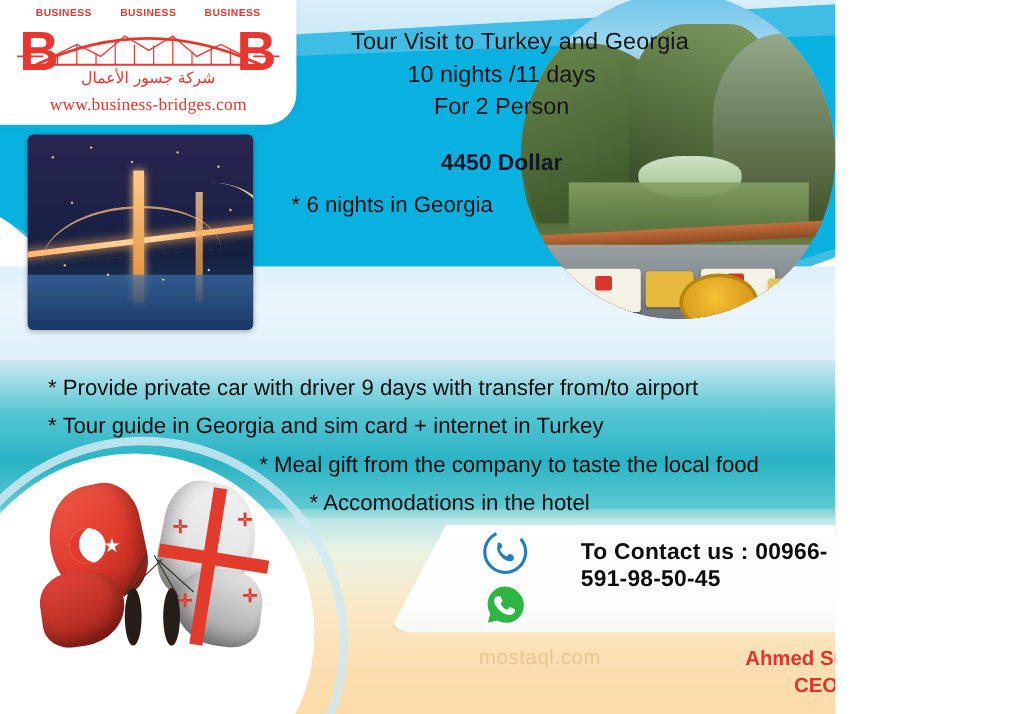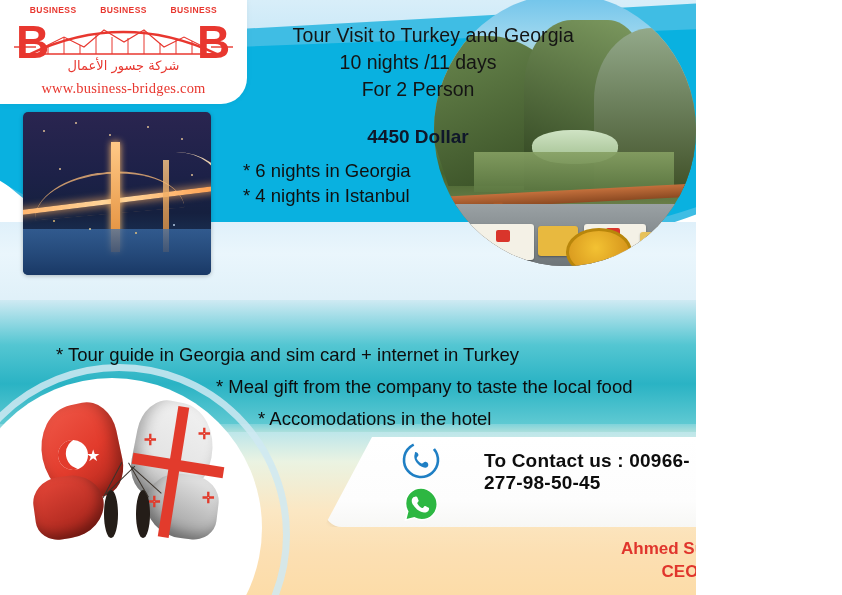--- a/index.html
+++ b/index.html
@@ -125,21 +125,21 @@
   .t-sub1{position:absolute;left:262px;top:51px;width:312px;text-align:center;font-size:19.5px;color:#141414;}
   .t-sub2{position:absolute;left:262px;top:78px;width:312px;text-align:center;font-size:19.5px;color:#141414;}
   .t-price{position:absolute;left:262px;top:110px;width:312px;text-align:center;
     font-size:19px;font-weight:bold;color:#0f172a;margin-top:16px;}
 
   .t-n1{position:absolute;left:243px;top:160px;font-size:18.5px;color:#101010;}
   .t-n2{position:absolute;left:243px;top:185px;font-size:18.5px;color:#101010;}
 
   .t-b1{position:absolute;left:44px;top:280px;font-size:18.5px;color:#0d0d0d;}
   .t-b2{position:absolute;left:40px;top:312px;font-size:18.5px;color:#0d0d0d;}
-  .t-b3{position:absolute;left:56px;top:344px;font-size:18.5px;color:#0d0d0d;}
+  .t-b3{position:absolute;left:40px;top:344px;font-size:18.5px;color:#0d0d0d;}
   .t-b4{position:absolute;left:216px;top:376px;font-size:18.5px;color:#0d0d0d;}
   .t-b5{position:absolute;left:258px;top:408px;font-size:18.5px;color:#0d0d0d;}
 
   
   .contact-card{position:absolute;left:324px;top:437px;width:518px;height:90px;
     background:linear-gradient(180deg,#ffffff 0%,#fdfdfd 70%,#f7f7f5 100%);
     clip-path:polygon(48px 0,518px 0,518px 90px,0 90px);
     border-radius:0 0 0 18px;box-shadow:0 1px 4px rgba(0,0,0,.08);}
   .ic-phone{position:absolute;left:402px;top:441px;width:38px;height:38px;}
   .ic-wa{position:absolute;left:402px;top:485px;width:38px;height:38px;}
@@ -239,22 +239,22 @@
     <div class="spark" style="left:112px;top:120px;background:#ffd27a;"></div>
     <div class="spark" style="left:150px;top:112px;background:#cfe6ff;"></div>
   </div>
 
   <div class="t-title">Tour Visit to Turkey and Georgia</div>
   <div class="t-sub1">10 nights /11 days</div>
   <div class="t-sub2">For 2 Person</div>
   <div class="t-price">4450 Dollar</div>
 
   <div class="t-n1">* 6 nights in Georgia</div>
-  <div class="t-n2">* 4 nights in Istanbul</div>
-
+
+  <div class="t-b2">* Provide private car with driver 9 days with transfer from/to airport</div>
   <div class="t-b3">* Tour guide in Georgia and sim card + internet in Turkey</div>
   <div class="t-b4">* Meal gift from the company to taste the local food</div>
   <div class="t-b5">* Accomodations in the hotel</div>
 
   <div class="butterflies">
     <div class="wing tr-up"></div>
     <div class="wing tr-lo"></div>
     <div class="tr-moon"></div>
     <div class="tr-star">★</div>
 
@@ -280,21 +280,22 @@
   <svg class="ic-phone" viewBox="0 0 38 38">
     <circle cx="19" cy="19" r="17" fill="none" stroke="#1f7fc4" stroke-width="2.6" stroke-dasharray="84 22" transform="rotate(-40 19 19)"></circle>
     <path d="M13 11c2 0 3 1 3.4 2.6.3 1.3-.6 2-1.3 2.6-.5.5-.6 1 0 2 .9 1.6 2.4 3.1 4 4 .9.5 1.4.4 1.9-.1.7-.7 1.4-1.6 2.7-1.3C25.3 21.2 26.3 22.3 26.3 24c0 1.6-1.5 2.8-3.2 2.7-5-.3-10.4-5.7-10.8-10.7C12.2 13.9 13 13 13 11z" fill="#1f7fc4"></path>
   </svg>
 
   <svg class="ic-wa" viewBox="0 0 38 38">
     <path d="M19 3C10.4 3 3.5 9.9 3.5 18.5c0 2.9.8 5.6 2.2 7.9L3.5 35l8.9-2.1c2.2 1.2 4.7 1.9 7.4 1.9 8.6 0 15.5-6.9 15.5-15.5S27.6 3 19 3z" fill="#2db742" stroke="#ffffff" stroke-width="1.6"></path>
     <path d="M13.6 11.6c.9 0 1.4.1 1.8 1 .3.8 1.1 2.7 1.2 2.9.1.3 0 .6-.2.9-.3.4-.9 1-.9 1.2-.2.3-.3.6 0 1.1.9 1.7 2.6 3.3 4.4 4.2.6.3.9.2 1.2-.1.3-.3 1-1.1 1.3-1.5.3-.3.5-.3.9-.2.4.2 2.5 1.2 2.9 1.4.4.2.7.3.8.5.1.3.1 1.4-.4 2.5-.5 1-2 1.9-3 2-1 .1-2.2.2-5.7-1.3-3.9-1.7-6.4-5.8-6.6-6.1-.2-.3-1.6-2.2-1.6-4.2 0-2 1-3 1.4-3.4.4-.4.9-.5 1.2-.5z" fill="#ffffff"></path>
   </svg>
 
-  <div class="t-c1">To Contact us : 00966-277-98-50-45</div>
+  <div class="t-c1">To Contact us : 00966-591-98-50-45</div>
 
   <div class="wm">
+    <div class="wm-en">mostaql.com</div>
   </div>
 
   <div class="t-name">Ahmed Suroor</div>
   <div class="t-role">CEO</div>
 
 </div>
 
 </body></html>

